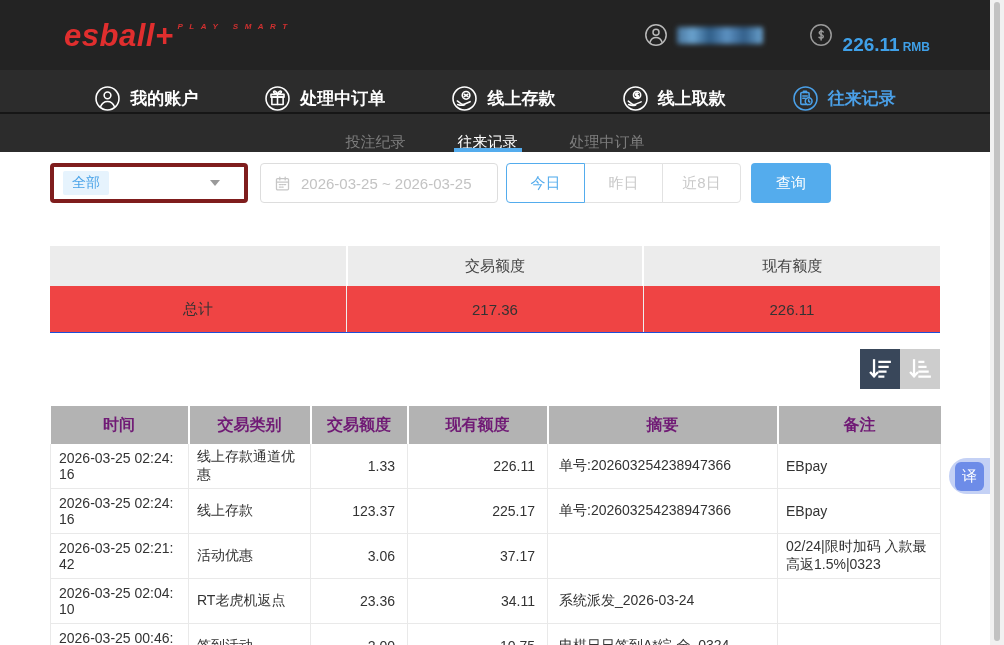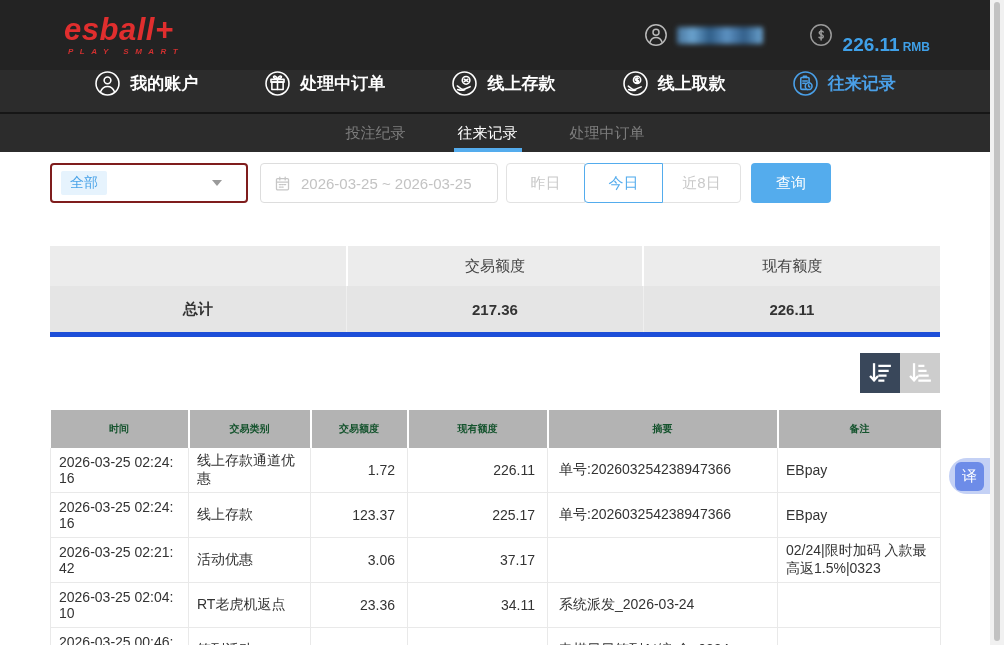--- a/index.html
+++ b/index.html
@@ -2,77 +2,77 @@
 <html><head>
 <meta charset="utf-8">
 <style>
   html,body{margin:0;padding:0;background:#fff;}
   body{font-family:"Liberation Sans","DejaVu Sans",sans-serif;}
   .viewport{position:relative;width:1004px;height:645px;overflow:hidden;background:#fff;}
   .main{position:absolute;left:0;top:0;width:990px;height:645px;}
 
   
   .topbar{height:70px;background:#232323;display:flex;align-items:center;}
-  .logo{margin-left:64px;display:flex;flex-direction:column;line-height:1;cursor:pointer;}
+  .logo{margin-left:64px;display:flex;flex-direction:row;line-height:1;cursor:pointer;}
   .logo-text{color:#e02e2e;font-size:31px;font-weight:bold;font-style:italic;letter-spacing:.5px;}
   .logo-tagline{color:#d03030;font-size:8px;font-style:italic;letter-spacing:6.5px;margin-top:3px;margin-left:4px;font-weight:bold;}
   .user-area{margin-left:auto;margin-right:60px;display:flex;align-items:center;}
   .user-icon{width:24px;height:24px;color:#b9b9b9;}
   .username-blur{width:86px;height:17px;margin-left:9px;border-radius:2px;filter:blur(2.6px);
      background:linear-gradient(90deg,#49759c 0%,#6ba3cf 18%,#2f5d87 38%,#5d92c2 58%,#335f8a 78%,#6ba3cf 100%);}
   .wallet-icon{width:24px;height:24px;color:#9a9a9a;margin-left:46px;}
   .balance{color:#3fa0e8;font-size:19px;font-weight:bold;margin-left:10px;margin-top:20px;}
   .balance .cur{font-size:12px;font-weight:bold;margin-left:3px;}
 
   
-  .mainnav{height:42px;background:#2c2c2c;display:flex;align-items:flex-start;justify-content:space-evenly;padding:0 28px;}
+  .mainnav{height:42px;background:#2c2c2c;display:flex;align-items:flex-end;justify-content:space-evenly;padding:0 28px;}
   .nav-item{display:flex;align-items:center;gap:9px;color:#fff;font-size:17px;font-weight:bold;cursor:pointer;white-space:nowrap;}
   .nav-item svg{width:27px;height:27px;}
   .nav-item.active{color:#4aa0e8;}
 
   
   .subnav{height:38px;background:#2c2c2c;border-top:2px solid #161616;display:flex;justify-content:center;gap:48px;}
-  .tab{color:#7d7d7d;font-size:15px;display:flex;align-items:center;position:relative;padding:12px 2px;cursor:pointer;}
+  .tab{color:#7d7d7d;font-size:15px;display:flex;align-items:flex-end;position:relative;padding:0 2px;cursor:pointer;}
   .tab.active{color:#fff;}
   .tab.active::after{content:"";position:absolute;left:-2px;right:-2px;bottom:0;height:4px;background:#54aced;}
 
   
   .content{background:#fff;padding:11px 50px 0 50px;box-sizing:border-box;width:990px;}
 
   .filter-row{display:flex;align-items:stretch;height:40px;}
-  .select-box{width:198px;border:2px solid #7f1d1d;border-radius:4px;display:flex;align-items:center;justify-content:space-between;padding:0 24px 0 9px;box-sizing:border-box;background:#fff;cursor:pointer;}
+  .select-box{width:198px;border:4px solid #7f1d1d;border-radius:4px;display:flex;align-items:center;justify-content:space-between;padding:0 24px 0 9px;box-sizing:border-box;background:#fff;cursor:pointer;}
   .chip{background:#e6f3fd;color:#4aa3e8;font-size:14px;padding:3px 9px;border-radius:2px;}
   .caret{width:0;height:0;border-left:5px solid transparent;border-right:5px solid transparent;border-top:6px solid #9a9a9a;}
   .date-box{width:238px;margin-left:12px;border:1px solid #ddd;border-radius:4px;display:flex;align-items:center;gap:10px;padding:0 13px;box-sizing:border-box;color:#c3c3c3;font-size:15px;cursor:pointer;}
   .date-box svg{width:17px;height:17px;color:#c6c6c6;flex:none;}
   .btn-group{display:flex;margin-left:8px;}
   .pbtn{width:79px;background:#fff;border:1px solid #e2e2e2;color:#c9c9c9;font-size:15px;display:flex;align-items:center;justify-content:center;cursor:pointer;box-sizing:border-box;}
   .pbtn + .pbtn{margin-left:-1px;}
   .pbtn:first-child{border-radius:4px 0 0 4px;}
   .pbtn:last-child{border-radius:0 4px 4px 0;}
   .pbtn.active{border:1px solid #54aced;color:#54aced;position:relative;z-index:1;border-radius:4px 0 0 4px;}
   .search-btn{width:80px;margin-left:10px;background:#54aced;color:#fff;font-size:15px;border:none;border-radius:4px;display:flex;align-items:center;justify-content:center;cursor:pointer;}
 
   
   table.summary{width:100%;border-collapse:collapse;margin-top:43px;font-size:15px;color:#333;table-layout:fixed;}
   table.summary th{background:#ececec;height:38px;font-weight:normal;color:#444;border-left:2px solid #fff;}
   table.summary th:first-child{border-left:none;}
-  table.summary td{height:44px;text-align:center;border-bottom:5px solid #1d4ed8;border-right:1px solid #efefef;background:#e5e5e5;font-weight:bold;}
+  table.summary td{height:44px;text-align:center;border-bottom:1px solid #1d4ed8;border-right:1px solid #efefef;background:#ef4444;}
   table.summary td:last-child{border-right:none;}
 
   
   .sort-row{display:flex;justify-content:flex-end;margin-top:16px;}
   .sort-btn{width:40px;height:40px;display:flex;align-items:center;justify-content:center;cursor:pointer;}
   .sort-btn svg{width:26px;height:26px;color:#fff;}
   .sort-btn.desc{background:#39475a;}
   .sort-btn.asc{background:#cdcdcd;}
 
   
   table.records{width:100%;border-collapse:collapse;margin-top:17px;font-size:14px;color:#333;table-layout:fixed;}
-  table.records th{background:#b3b3b3;color:#14532d;height:36px;font-weight:bold;border-left:2px solid #fff;font-size:10px;}
+  table.records th{background:#b3b3b3;color:#701a75;height:36px;font-weight:bold;border-left:2px solid #fff;font-size:16px;}
   table.records th:first-child{border-left:none;}
   table.records td{border:1px solid #e9e9e9;height:38px;padding:3px 8px;box-sizing:content-box;vertical-align:middle;background:#fff;word-break:break-all;}
   table.records td:nth-child(3),table.records td:nth-child(4){text-align:right;padding-right:12px;}
   table.records td:nth-child(5){padding-left:11px;}
   table.records tr td{border-top:none;margin-top:36px;}
 
   
   .translate-pill{position:absolute;right:14px;top:458px;width:41px;height:36px;background:rgba(186,201,243,.85);border-radius:18px 0 0 18px;display:flex;align-items:center;padding-left:6px;box-sizing:border-box;cursor:pointer;}
   .translate-btn{width:29px;height:29px;background:#6d8ce8;border-radius:6px;color:#fff;font-size:15px;display:flex;align-items:center;justify-content:center;}
 
@@ -182,22 +182,22 @@
           <span class="caret"></span>
         </div>
         <div class="date-box">
           <svg viewBox="0 0 24 24" fill="none" stroke="currentColor" stroke-width="1.8" stroke-linecap="round">
             <rect x="3.5" y="5" width="17" height="16" rx="1.5"></rect>
             <path d="M3.5 10h17 M8.2 3v4 M15.8 3v4 M7.5 13.5h2 M11 13.5h2 M14.5 13.5h2 M7.5 17h2 M11 17h2"></path>
           </svg>
           <span>2026-03-25 ~ 2026-03-25</span>
         </div>
         <div class="btn-group">
+          <div class="pbtn active">今日</div>
           <div class="pbtn">昨日</div>
-          <div class="pbtn active">今日</div>
           <div class="pbtn">近8日</div>
         </div>
         <button class="search-btn">查询</button>
       </div>
 
       <table class="summary">
         <thead>
           <tr>
             <th></th>
             <th>交易额度</th>
@@ -247,21 +247,21 @@
             <th>现有额度</th>
             <th>摘要</th>
             <th>备注</th>
           </tr>
         </thead>
         <tbody>
 
             <tr>
               <td>2026-03-25 02:24:16</td>
               <td>线上存款通道优惠</td>
-              <td>1.72</td>
+              <td>1.33</td>
               <td>226.11</td>
               <td>单号:202603254238947366</td>
               <td>EBpay</td>
             </tr>
 
             <tr>
               <td>2026-03-25 02:24:16</td>
               <td>线上存款</td>
               <td>123.37</td>
               <td>225.17</td>

